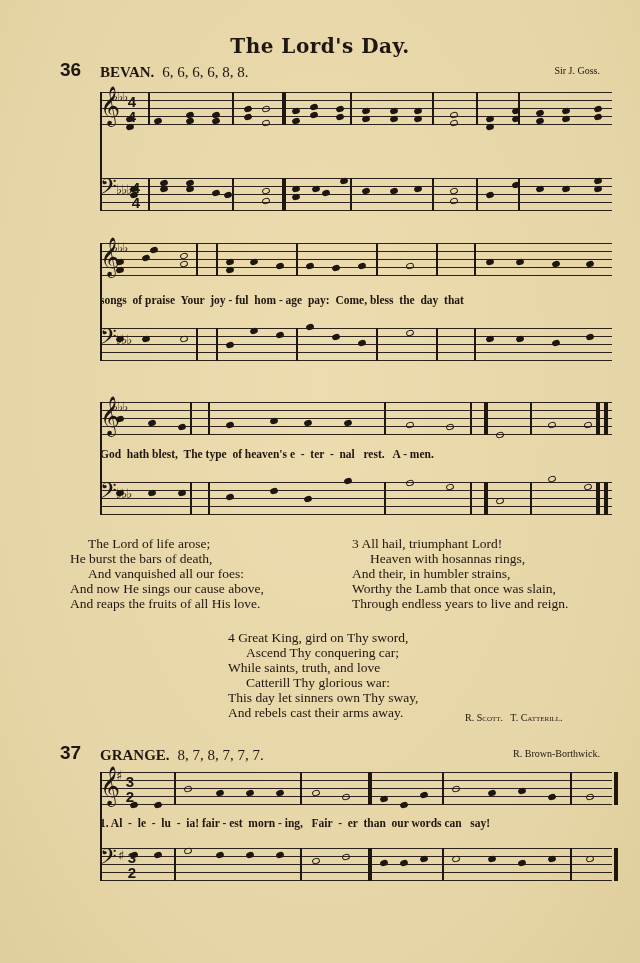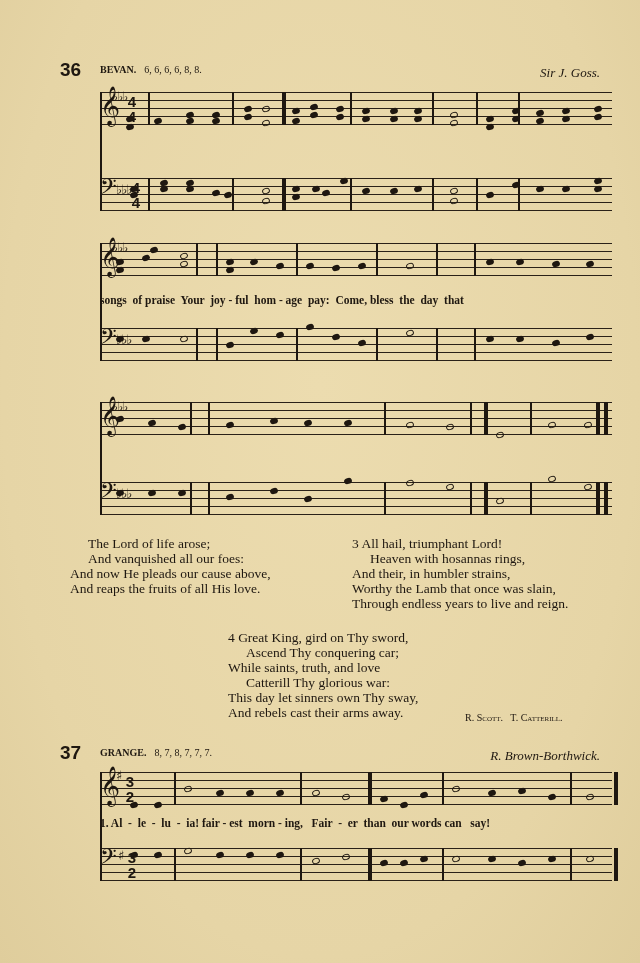--- a/index.html
+++ b/index.html
@@ -5,23 +5,23 @@
   html,body{margin:0;padding:0;}
   body{width:640px;height:963px;background:#e9d9ac;position:relative;overflow:hidden;
        font-family:"Liberation Serif","DejaVu Serif",serif;color:#1e1710;}
   .page{position:absolute;inset:0;background:
         radial-gradient(ellipse at 50% 40%, #ecdcaf 0%, #e6d5a6 70%, #dfcd9c 100%);}
   .title{position:absolute;top:34px;left:0;width:100%;text-align:center;
          font-family:"DejaVu Serif",serif;font-weight:bold;font-size:20px;letter-spacing:0.5px;}
   .hymn-head{position:absolute;left:60px;right:40px;height:20px;font-size:13px;}
   .hymn-head .num{position:absolute;left:0;top:-3px;font-family:"Liberation Sans",sans-serif;
        font-weight:bold;font-size:19px;}
-  .hymn-head .tune{position:absolute;left:40px;top:2px;font-weight:bold;font-size:10px;}
+  .hymn-head .tune{position:absolute;left:40px;top:2px;font-weight:bold;font-size:15px;}
   .hymn-head .meter{margin-left:8px;font-weight:normal;}
-  .hymn-head .composer{position:absolute;right:0;top:3px;font-size:13px;font-style:italic;}
+  .hymn-head .composer{position:absolute;right:0;top:3px;font-size:10px;}
   .staff-system{position:absolute;left:100px;width:512px;}
   .staff{position:absolute;left:0;width:512px;height:32px;}
   .staff .line{position:absolute;left:0;right:0;height:1px;background:#2a2118;}
   .barline{position:absolute;width:1.5px;background:#1e1710;}
   .barline.thick{width:4px;}
   .clef{position:absolute;font-family:"DejaVu Sans",sans-serif;font-size:34px;line-height:1;}
   .keysig{position:absolute;font-family:"DejaVu Sans",sans-serif;font-size:13px;letter-spacing:-1px;}
   .timesig{position:absolute;font-family:"Liberation Sans",sans-serif;font-weight:bold;font-size:15px;line-height:15px;text-align:center;width:12px;}
   .note{position:absolute;width:8px;height:6px;border-radius:50%;background:#1e1710;transform:rotate(-20deg);}
   .note.half{background:transparent;border:1.5px solid #1e1710;width:6px;height:4px;}
@@ -31,20 +31,21 @@
   .verses .l{display:block;}
   .verses .in{padding-left:18px;}
   .credit{position:absolute;font-size:10px;font-variant:small-caps;}
   .pagenum{position:absolute;top:896px;left:0;width:100%;text-align:center;font-weight:bold;font-size:12px;}
 </style>
 </head>
 <body>
 
 <div class="page">
 
+  <div class="title">The Lord's Day.</div>
 
   <div class="hymn-head" style="top:62px;">
     <span class="num">36</span>
     <span class="tune"><span>BEVAN.</span><span class="meter">6, 6, 6, 6, 8, 8.</span></span>
     <span class="composer">Sir J. Goss.</span>
   </div>
 
   <div class="staff-system" style="top:0;">
     <div class="staff" style="top:92px;">
       <div class="line" style="top:0"></div>
@@ -266,25 +267,27 @@
         <div class="note" style="left:204px;top:14px"></div>
       <div class="note" style="left:244px;top:-4px"></div>
         <div class="note half" style="left:306px;top:-2px"></div>
       <div class="note half" style="left:346px;top:2px"></div>
         <div class="note half" style="left:396px;top:16px"></div>
       <div class="note half" style="left:448px;top:-6px"></div>
         <div class="note half" style="left:484px;top:2px"></div>
     </div>
     <div class="barline" style="left:0;top:402px;height:113px;"></div>
   </div>
+  <div class="lyric" style="top:448px;">God  hath blest,  The type  of heaven's e  -  ter  -  nal   rest.   A - men.</div>
 
   <div class="verses" style="left:70px;top:536px;">
     <span class="l in">The Lord of life arose;</span>
+    <span class="l">He burst the bars of death,</span>
     <span class="l in">And vanquished all our foes:</span>
-    <span class="l">And now He pleads our cause above,</span>
+    <span class="l">And now He sings our cause above,</span>
     <span class="l">And reaps the fruits of all His love.</span>
   </div>
   <div class="verses" style="left:352px;top:536px;">
     <span class="l"><span>3</span> <span>All hail, triumphant Lord!</span></span>
     <span class="l in">Heaven with hosannas rings,</span>
     <span class="l">And their, in humbler strains,</span>
     <span class="l">Worthy the Lamb that once was slain,</span>
     <span class="l">Through endless years to live and reign.</span>
   </div>
   <div class="verses" style="left:228px;top:630px;">

